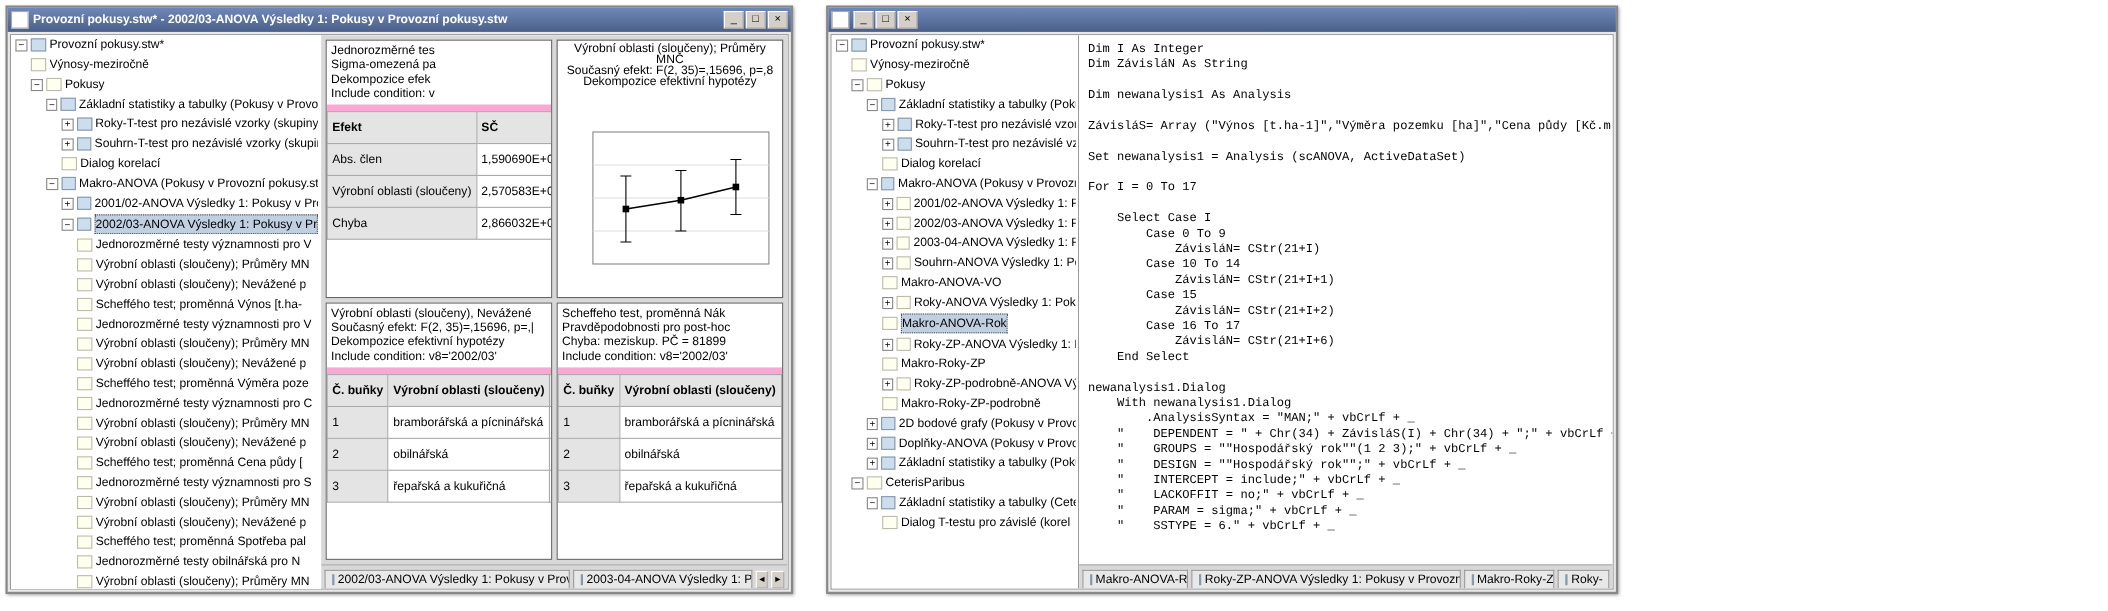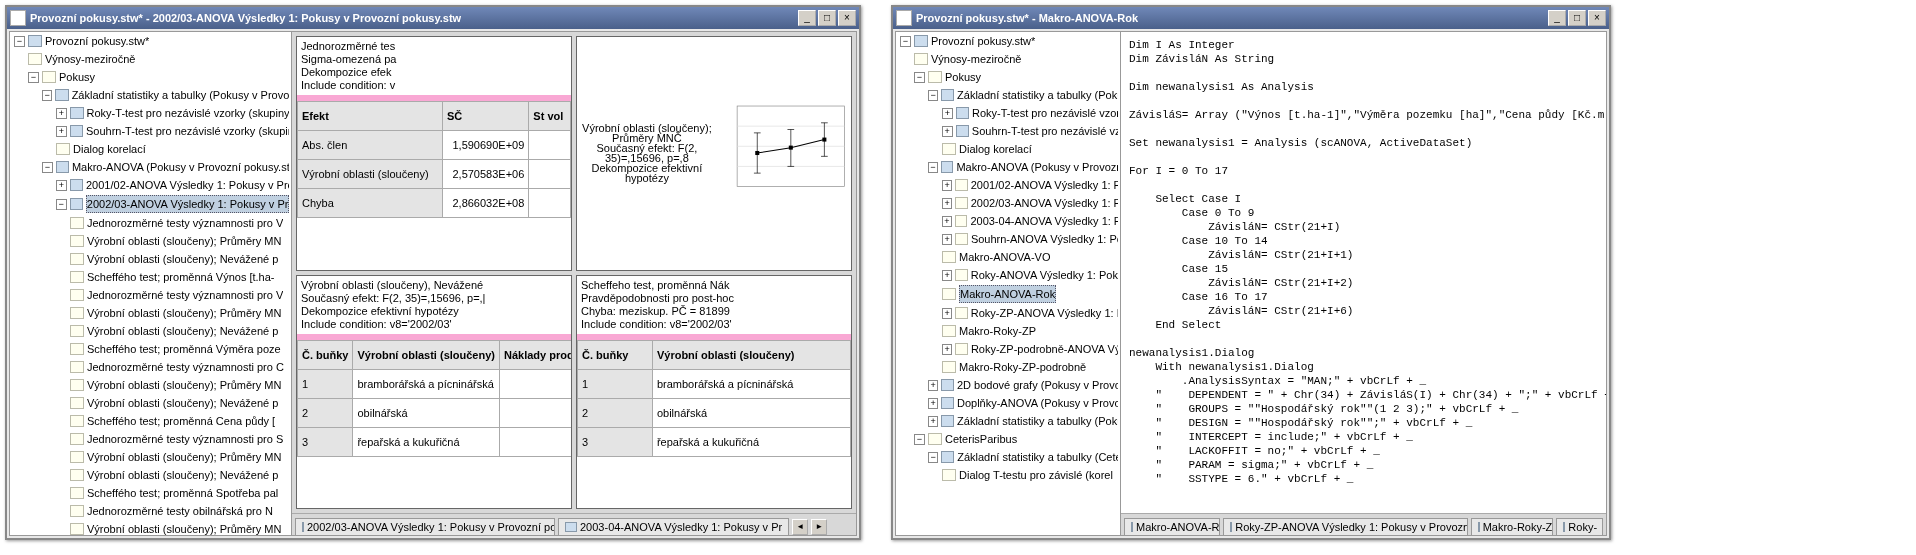--- a/index.html
+++ b/index.html
@@ -1,18 +1,18 @@
 <!DOCTYPE html>
 <html><head>
 <meta charset="utf-8">
 <style>
 *{box-sizing:border-box;margin:0;padding:0;font-family:Tahoma,Arial,sans-serif;font-size:11px;color:#000}
 body{background:#fff;width:1916px;height:555px;display:flex;gap:30px;padding:5px}
 .app{background:#e8e8e8;border:2px solid #888;display:flex;flex-direction:column;box-shadow:1px 1px 3px #999}
-.app.left{width:856px;height:535px}
+.app.left{width:716px;height:535px}
 .app.right{width:720px;height:535px}
 .titlebar{background:linear-gradient(#7088b8,#4a608a);height:22px;display:flex;align-items:center;padding:0 3px;color:#fff}
 .titlebar .icon{width:16px;height:16px;background:#fff;border:1px solid #aaa;margin-right:4px}
 .titlebar .title{flex:1;font-weight:bold;font-size:11px;color:#fff;overflow:hidden;white-space:nowrap}
 .winbtns{display:flex;gap:2px}
 .winbtn{width:18px;height:16px;background:#d4d0c8;border:1px outset #fff;text-align:center;line-height:13px;font-size:10px;font-family:Arial}
 .body{flex:1;display:flex;overflow:hidden;background:#fff;border:1px solid #999;margin:2px}
 .tree{width:282px;border-right:1px solid #999;overflow:auto;background:#fff;font-size:11px}
 .tree.narrow{width:225px}
 .tree ul{list-style:none;padding-left:14px}
@@ -26,21 +26,21 @@
 .tree .sel .lbl{background:#c0d0e0;border:1px dotted #556}
 .content{flex:1;display:flex;flex-direction:column;overflow:hidden}
 .grid{flex:1;display:grid;grid-template-columns:1fr 1fr;grid-template-rows:1fr 1fr;gap:4px;padding:4px;overflow:hidden;background:#d8d8d8}
 .pane{background:#fff;border:1px solid #666;overflow:hidden;display:flex;flex-direction:column;font-size:11px}
 .pane .hdr{padding:3px 4px;border-bottom:6px solid #f9a8d4;line-height:13px}
 .tbl{border-collapse:collapse;width:100%;font-size:11px}
 .tbl th,.tbl td{border:1px solid #aaa;padding:8px 4px;text-align:left;white-space:nowrap;overflow:hidden}
 .tbl th{background:#e4e4e4}
 .tbl td.r{text-align:right}
 .tbl .rowh{background:#e4e4e4}
-.chart{flex:1;background:#fff;display:flex;flex-direction:row;align-items:center;justify-content:flex-end;font-size:8px}
+.chart{flex:1;background:#fff;display:flex;flex-direction:column;align-items:center;justify-content:space-between;font-size:8px}
 .tabstrip{height:22px;background:#d8d8d8;display:flex;align-items:end;padding:0 3px;gap:3px;border-top:1px solid #aaa}
 .tab{background:#e8e8e8;border:1px solid #999;border-bottom:none;padding:2px 6px;font-size:10px;display:flex;align-items:center;gap:3px;white-space:nowrap;overflow:hidden;max-width:260px}
 .tab .ticn2{width:12px;height:10px;background:#cde;border:1px solid #89a}
 .editor{flex:1;display:flex;flex-direction:column;background:#fff}
 .toolbar-ed{height:22px;background:#d8d8d8;border-bottom:1px solid #aaa;display:flex;align-items:center;gap:4px;padding:0 4px;font-size:11px}
 .toolbar-ed select{font-size:11px;height:18px;border:1px solid #888;background:#fff}
 .code{flex:1;padding:6px 8px;font-family:Liberation Mono, monospace;font-size:11px;line-height:14px;white-space:pre;overflow:hidden;background:#fff}
 .sb-btn{width:16px;height:16px;background:#d4d0c8;border:1px outset #fff;text-align:center;line-height:13px;font-size:8px}
 svg.plot{width:200px;height:160px}
 </style>
@@ -384,21 +384,20 @@
     <div class="sb-btn">◄</div>
     <div class="sb-btn">►</div>
    </div>
   </div>
  </div>
 </div>
 
 <div class="app right">
  <div class="titlebar">
   <div class="icon"></div>
-  <div class="title">Provozní pokusy.stw* - Makro-ANOVA-Rok</div>
   <div class="winbtns">
    <div class="winbtn">_</div>
    <div class="winbtn">□</div>
    <div class="winbtn">×</div>
   </div>
  </div>
  <div class="body">
   <div class="tree narrow">
    <ul>
     <li>

